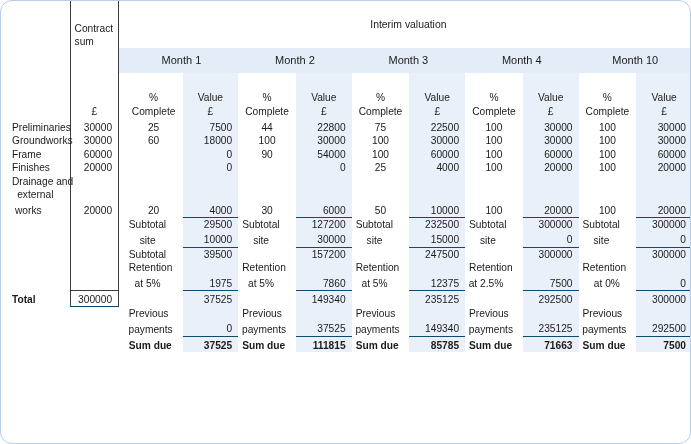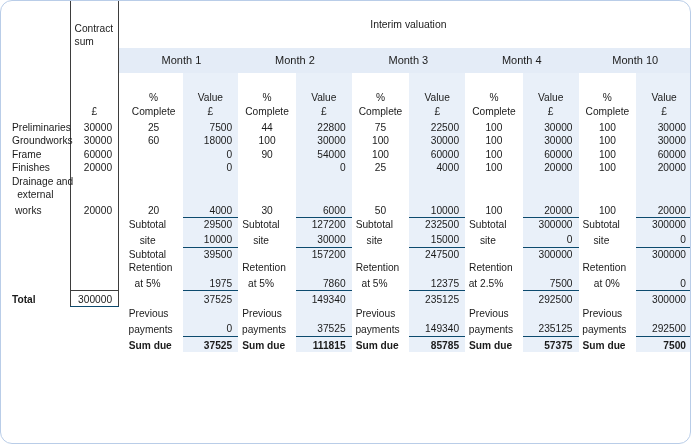--- a/index.html
+++ b/index.html
@@ -423,20 +423,20 @@
     <td></td>
     <td></td>
     <td></td>
     <td class="lr bold">Sum due</td>
     <td class="valcol r bold">37525</td>
     <td class="lr bold">Sum due</td>
     <td class="valcol r bold">111815</td>
     <td class="lr bold">Sum due</td>
     <td class="valcol r bold">85785</td>
     <td class="lr bold">Sum due</td>
-    <td class="valcol r bold">57375</td>
+    <td class="valcol r bold">71663</td>
     <td class="lr bold">Sum due</td>
     <td class="valcol r bold">7500</td>
   </tr>
 
 </tbody>
     </table>
 </div>
 
 </body></html>

